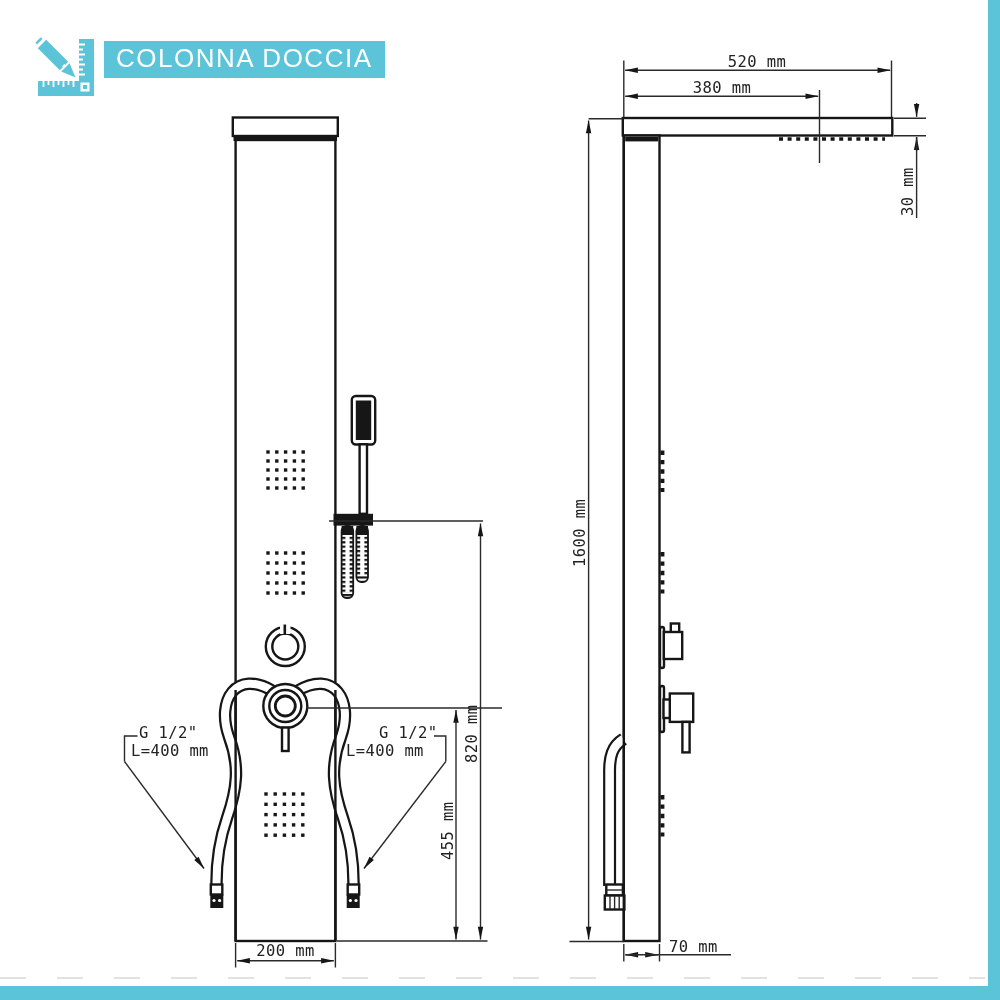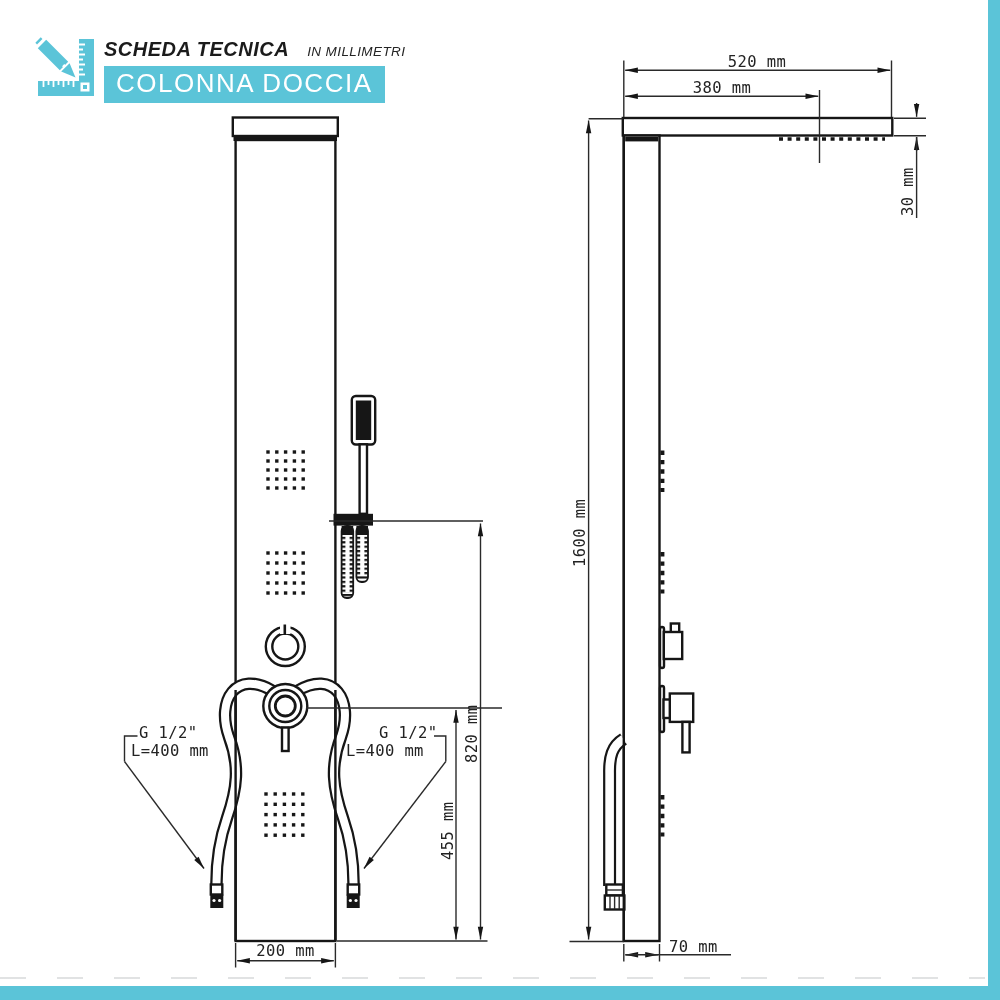--- a/index.html
+++ b/index.html
@@ -44,24 +44,20 @@
         <rect x="46.5" y="46.5" width="9" height="9" fill="#ffffff"></rect>
         <rect x="49" y="49" width="4" height="4" fill="#5bc4d8"></rect>
       </g>
       <g stroke="#ffffff" stroke-width="1.8">
         <line x1="31.1" y1="28.9" x2="28.9" y2="31.1" stroke-width="2.2"></line>
         <path d="M45,8.5 h6 M45,13.5 h4 M45,18.5 h6 M45,23.5 h4 M45,28.5 h6 M45,33.5 h4 M45,38.5 h6"></path>
         <path d="M9.5,45 v6 M14.5,45 v4 M19.5,45 v6 M24.5,45 v4 M29.5,45 v6 M34.5,45 v4 M39.5,45 v6"></path>
       </g>
     </svg>
     <div class="titles">
-      <div class="title-row">
-        <span class="sheet-title">SCHEDA TECNICA</span>
-        <span class="unit-note">IN MILLIMETRI</span>
-      </div>
       <span class="badge">COLONNA DOCCIA</span>
     </div>
   </div>
 
   <svg class="drawing" width="1000" height="1000" viewBox="0 0 1000 1000">
     <defs>
       <marker id="arr" viewBox="0 0 14 8" refX="13.2" refY="4" markerWidth="14" markerHeight="8" markerUnits="userSpaceOnUse" orient="auto-start-reverse">
         <path d="M0.5,1.3 L13.5,4 L0.5,6.7 Z" fill="#161616"></path>
       </marker>
       <pattern id="ribs" width="6" height="4.4" patternUnits="userSpaceOnUse">

